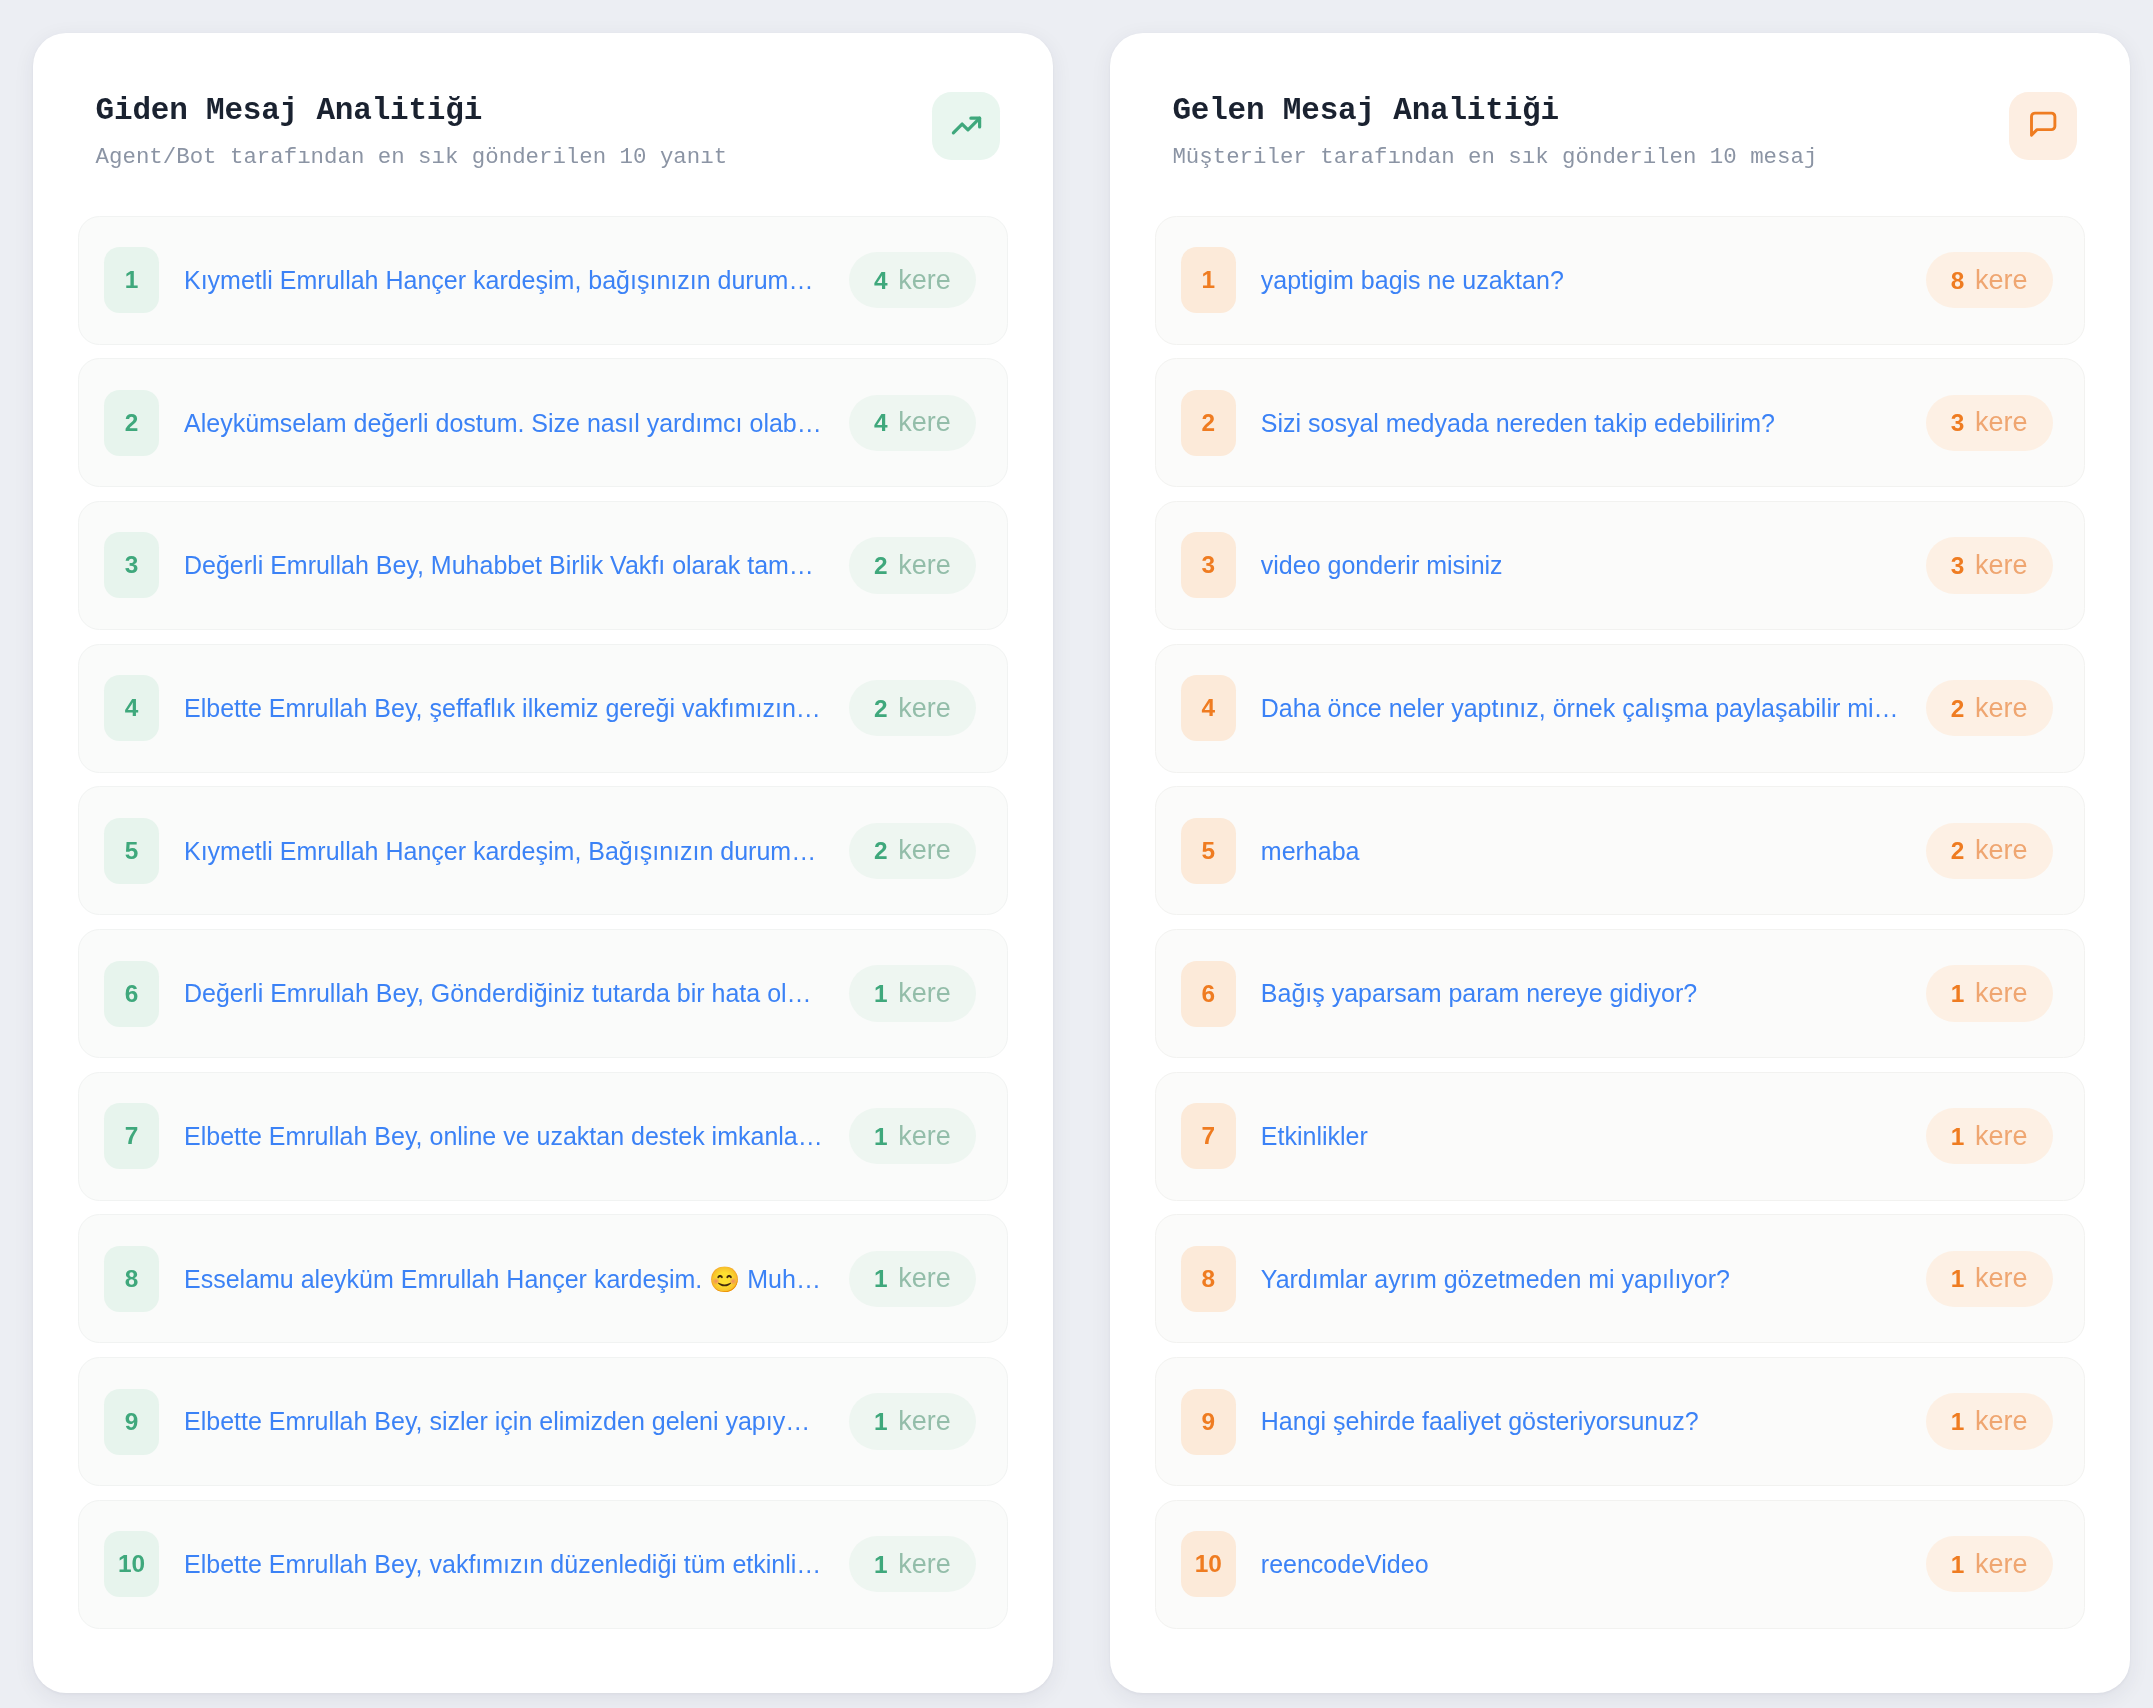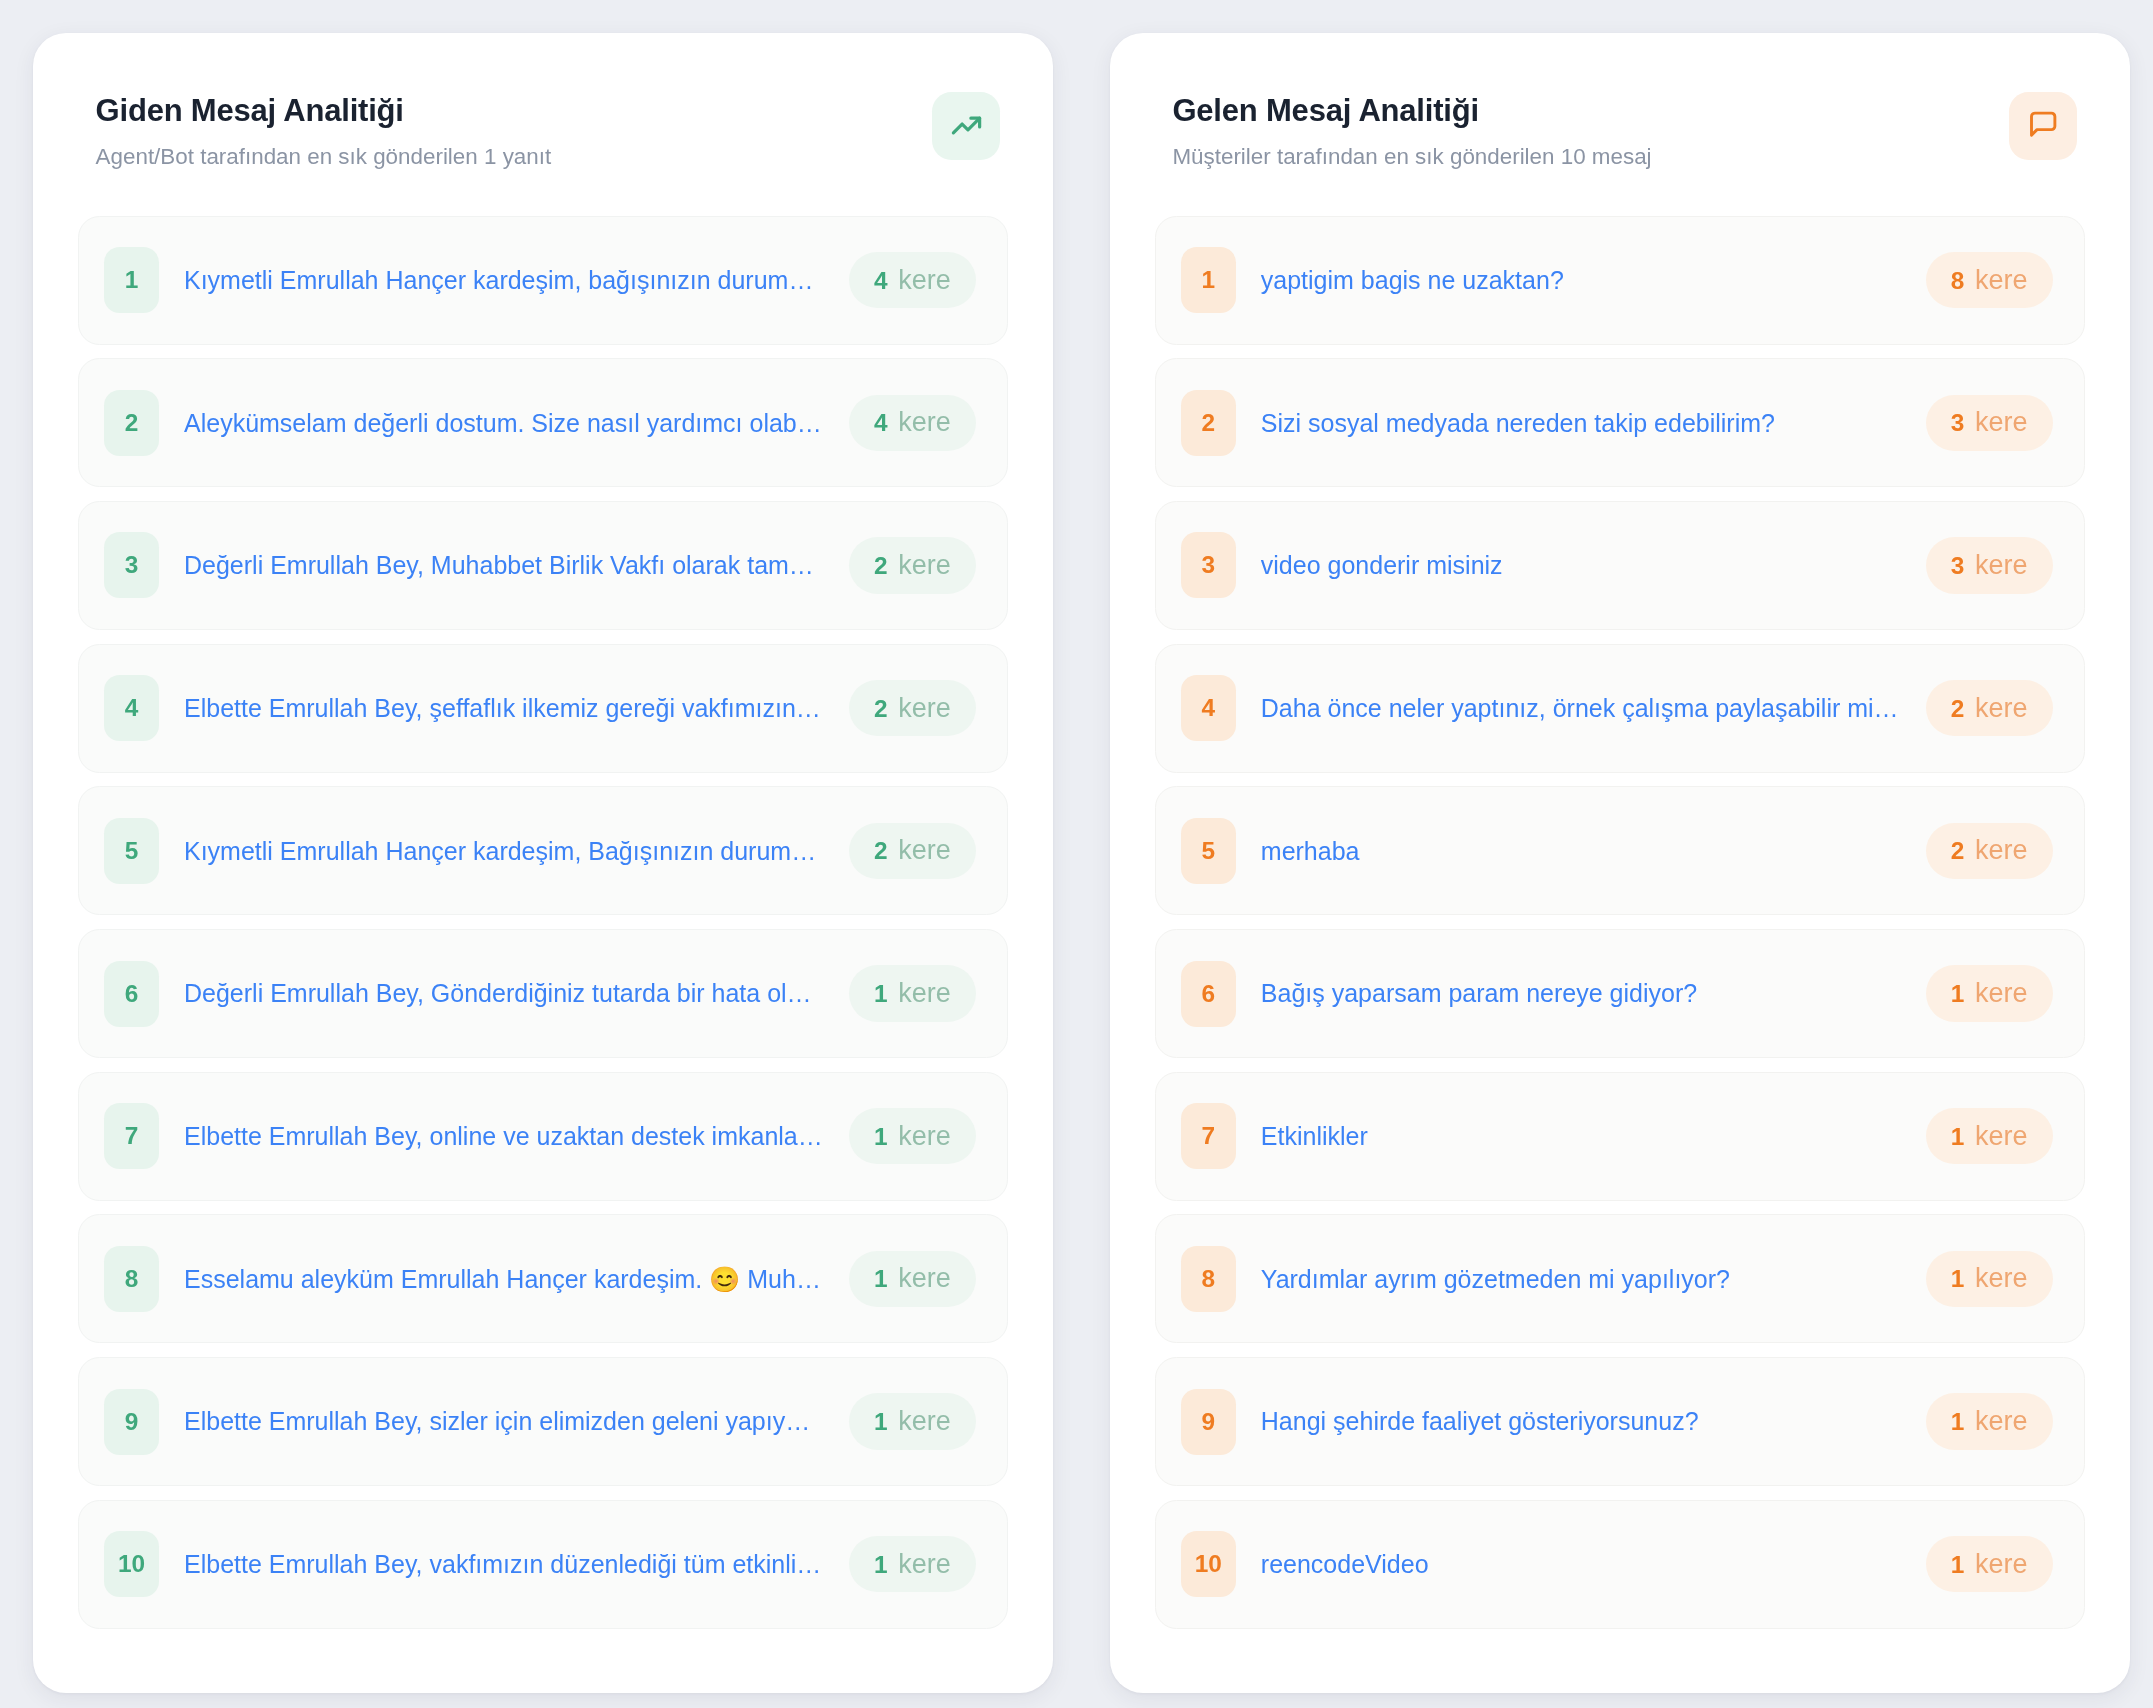--- a/index.html
+++ b/index.html
@@ -36,20 +36,21 @@
   }
 
   
   .card-head {
     display: flex;
     align-items: flex-start;
     justify-content: space-between;
     gap: 13px;
     padding: 13.7px 7.8px 0 17.6px;
     margin-bottom: 45px;
+    font-family: Liberation Mono, monospace;
   }
 
   .head-text { min-width: 0; }
 
   .card-title {
     font-size: 31px;
     font-weight: 700;
     color: #1a2230;
     letter-spacing: -0.2px;
     line-height: 1.2;
@@ -151,21 +152,21 @@
 </head>
 <body>
 
 <div class="page">
 
   <section class="card">
 
     <div class="card-head">
       <div class="head-text">
         <h2 class="card-title">Giden Mesaj Analitiği</h2>
-        <p class="card-subtitle">Agent/Bot tarafından en sık gönderilen 1 yanıt</p>
+        <p class="card-subtitle">Agent/Bot tarafından en sık gönderilen 10 yanıt</p>
       </div>
       <div class="head-icon green">
         <svg width="35" height="35" viewBox="0 0 24 24" fill="none" stroke="#3fa87c" stroke-width="2.2" stroke-linecap="round" stroke-linejoin="round">
           <polyline points="3,17 9,11 13,15 21,7"></polyline>
           <polyline points="15,7 21,7 21,13"></polyline>
         </svg>
       </div>
     </div>
 
     <div class="list">

